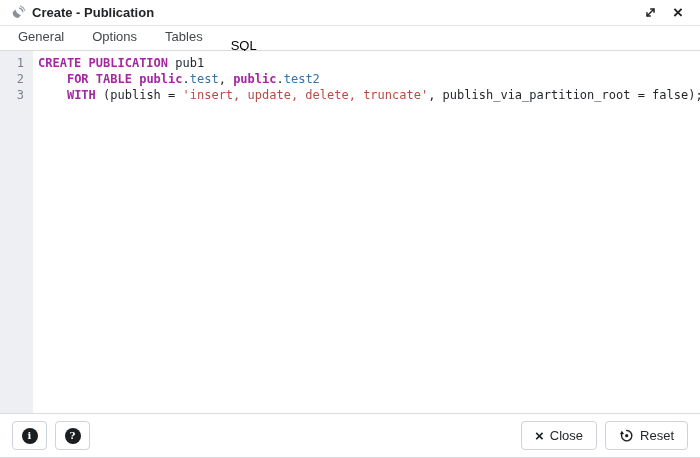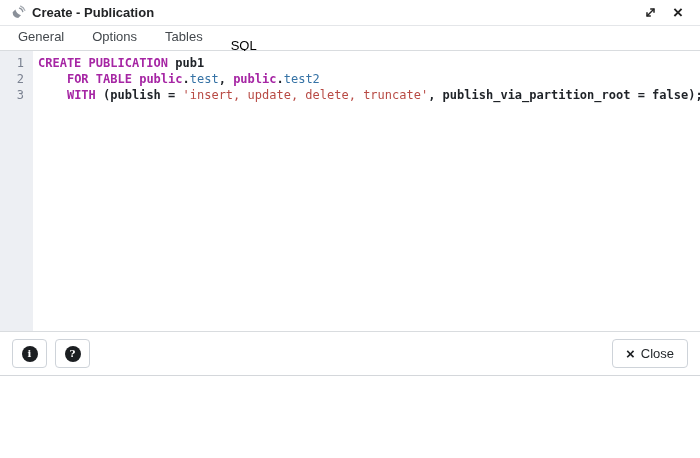--- a/index.html
+++ b/index.html
@@ -1,20 +1,20 @@
 <!DOCTYPE html>
 <html style="--accent: #326690; --kw: #a626a4; --id: #3572a5; --str: #b84a44;"><head>
 <meta charset="utf-8">
 <style>
   * { margin: 0; padding: 0; box-sizing: border-box; }
   html, body { width: 700px; height: 458px; background: #fff; }
   body { font-family: "Liberation Sans", sans-serif; color: #232629; }
 
   .window {
-    width: 700px; height: 376px;
+    width: 700px; height: 458px;
     display: flex; flex-direction: column;
     background: #fff;
     border-bottom: 1px solid #d4d7db;
   }
 
   
   .titlebar {
     height: 26px; flex: 0 0 26px;
     display: flex; align-items: center;
     padding: 0 12px 0 10px;
@@ -71,21 +71,21 @@
   .line { display: flex; height: 16px; }
   .ln {
     flex: 0 0 33px; width: 33px;
     text-align: right; padding-right: 9px;
     color: #7b8291;
   }
   .code { padding-left: 5px; white-space: pre; color: #1f2328; }
   .t-kw  { color: var(--kw, #a626a4); font-weight: bold; }
   .t-id  { color: var(--id, #3572a5); margin-top: 48px; }
   .t-str { color: var(--str, #b84a44); }
-  .t-pl  { color: #1f2328; font-weight: bold; }
+  .t-pl  { color: #1f2328; }
 
   
   .footer {
     flex: 0 0 44px; height: 44px;
     border-top: 1px solid #d9dcdf;
     background: #fff;
     display: flex; align-items: center;
     padding: 0 12px;
   }
   .icon-btn {
@@ -172,15 +172,25 @@
       <span class="circle-glyph">i</span>
     </button>
     <button class="icon-btn">
       <span class="circle-glyph">?</span>
     </button>
     <span class="footer-spacer"></span>
     <button class="btn btn-light">
       <span class="btn-x">×</span>
       <span>Close</span>
     </button>
+    <button class="btn btn-light">
+      <span style="display:inline-flex">
+        <svg width="15" height="15" viewBox="0 0 16 16">
+          <circle cx="8.2" cy="8.2" r="1.7" fill="#1b1e21"></circle>
+          <path d="M8.2 2.7 a5.5 5.5 0 1 1 -5.2 3.7" stroke="#1b1e21" stroke-width="1.5" fill="none" stroke-linecap="round"></path>
+          <path d="M0.9 6.7 L5.4 6.4 L3.0 2.9 Z" fill="#1b1e21"></path>
+        </svg>
+      </span>
+      <span>Reset</span>
+    </button>
   </div>
 
 </div>
 
 </body></html>

